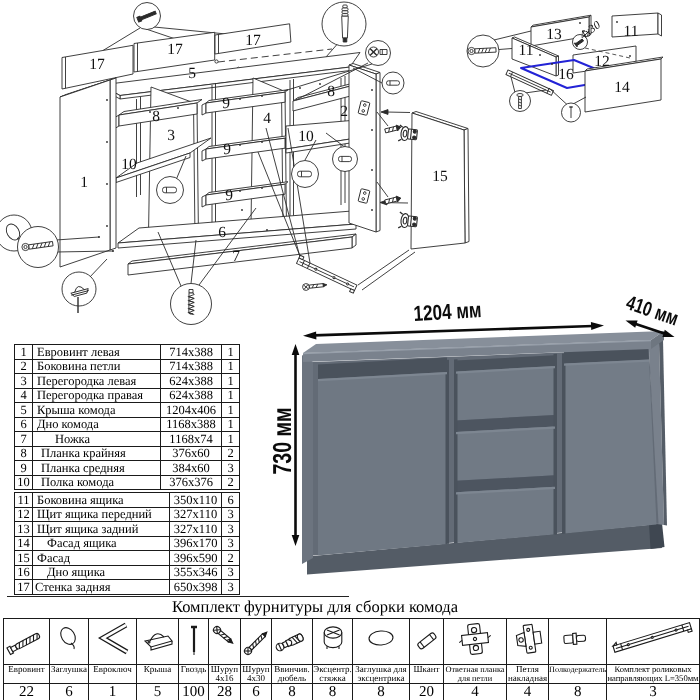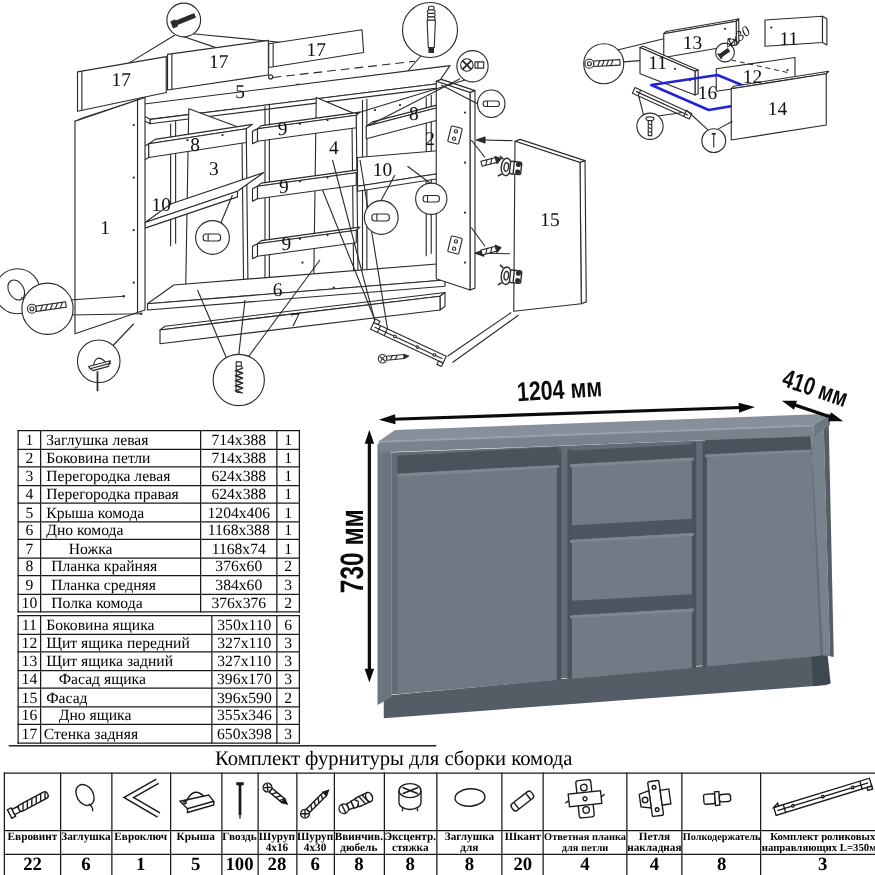--- a/index.html
+++ b/index.html
@@ -9,21 +9,21 @@
 table{border-collapse:collapse;}
 .pt{position:absolute;left:14px;table-layout:fixed;border:1.2px solid #111;}
 .pt td{border:1px solid #1a1a1a;font-size:12.5px;line-height:1;height:13.55px;
   padding:0;white-space:nowrap;overflow:hidden;color:#000;}
 .pt td.n{text-align:center;}
 .pt td.nm{padding-left:4px;}
 .pt td.nm.c{padding-left:22px;}
 .pt td.sz{text-align:center;}
 .pt td.q{text-align:center;}
 #hw{position:absolute;left:3px;top:618px;table-layout:fixed;border:1.2px solid #111;}
-#hw td{border:1px solid #1a1a1a;padding:0;color:#000;text-align:center;vertical-align:middle;font-weight:bold;}
+#hw td{border:1px solid #1a1a1a;padding:0;color:#000;text-align:center;vertical-align:middle;}
 #hw td.ic{height:43px;}
 #hw td.lb{font-size:9px;line-height:9px;height:17px;}
 #hw td.lb div{height:18px;overflow:hidden;}
 #hw td.qt{font-size:15px;height:13px;}
 #title{position:absolute;left:65px;top:597px;width:500px;text-align:center;
   font-size:16.5px;color:#000;}
 </style>
 </head>
 <body>
 <div id="page">
@@ -446,21 +446,21 @@
 <table class="pt" style="top:344px;width:225px;">
 <colgroup>
         <col style="width:18px">
         <col style="width:128px">
         <col style="width:61px">
         <col style="width:18px">
       </colgroup>
 <tbody>
         <tr>
           <td class="n">1</td>
-          <td class="nm">Заглушка левая</td>
+          <td class="nm">Евровинт левая</td>
           <td class="sz">714x388</td>
           <td class="q">1</td>
         </tr>
 <tr>
           <td class="n">2</td>
           <td class="nm">Боковина петли</td>
           <td class="sz">714x388</td>
           <td class="q">1</td>
         </tr>
 <tr>

